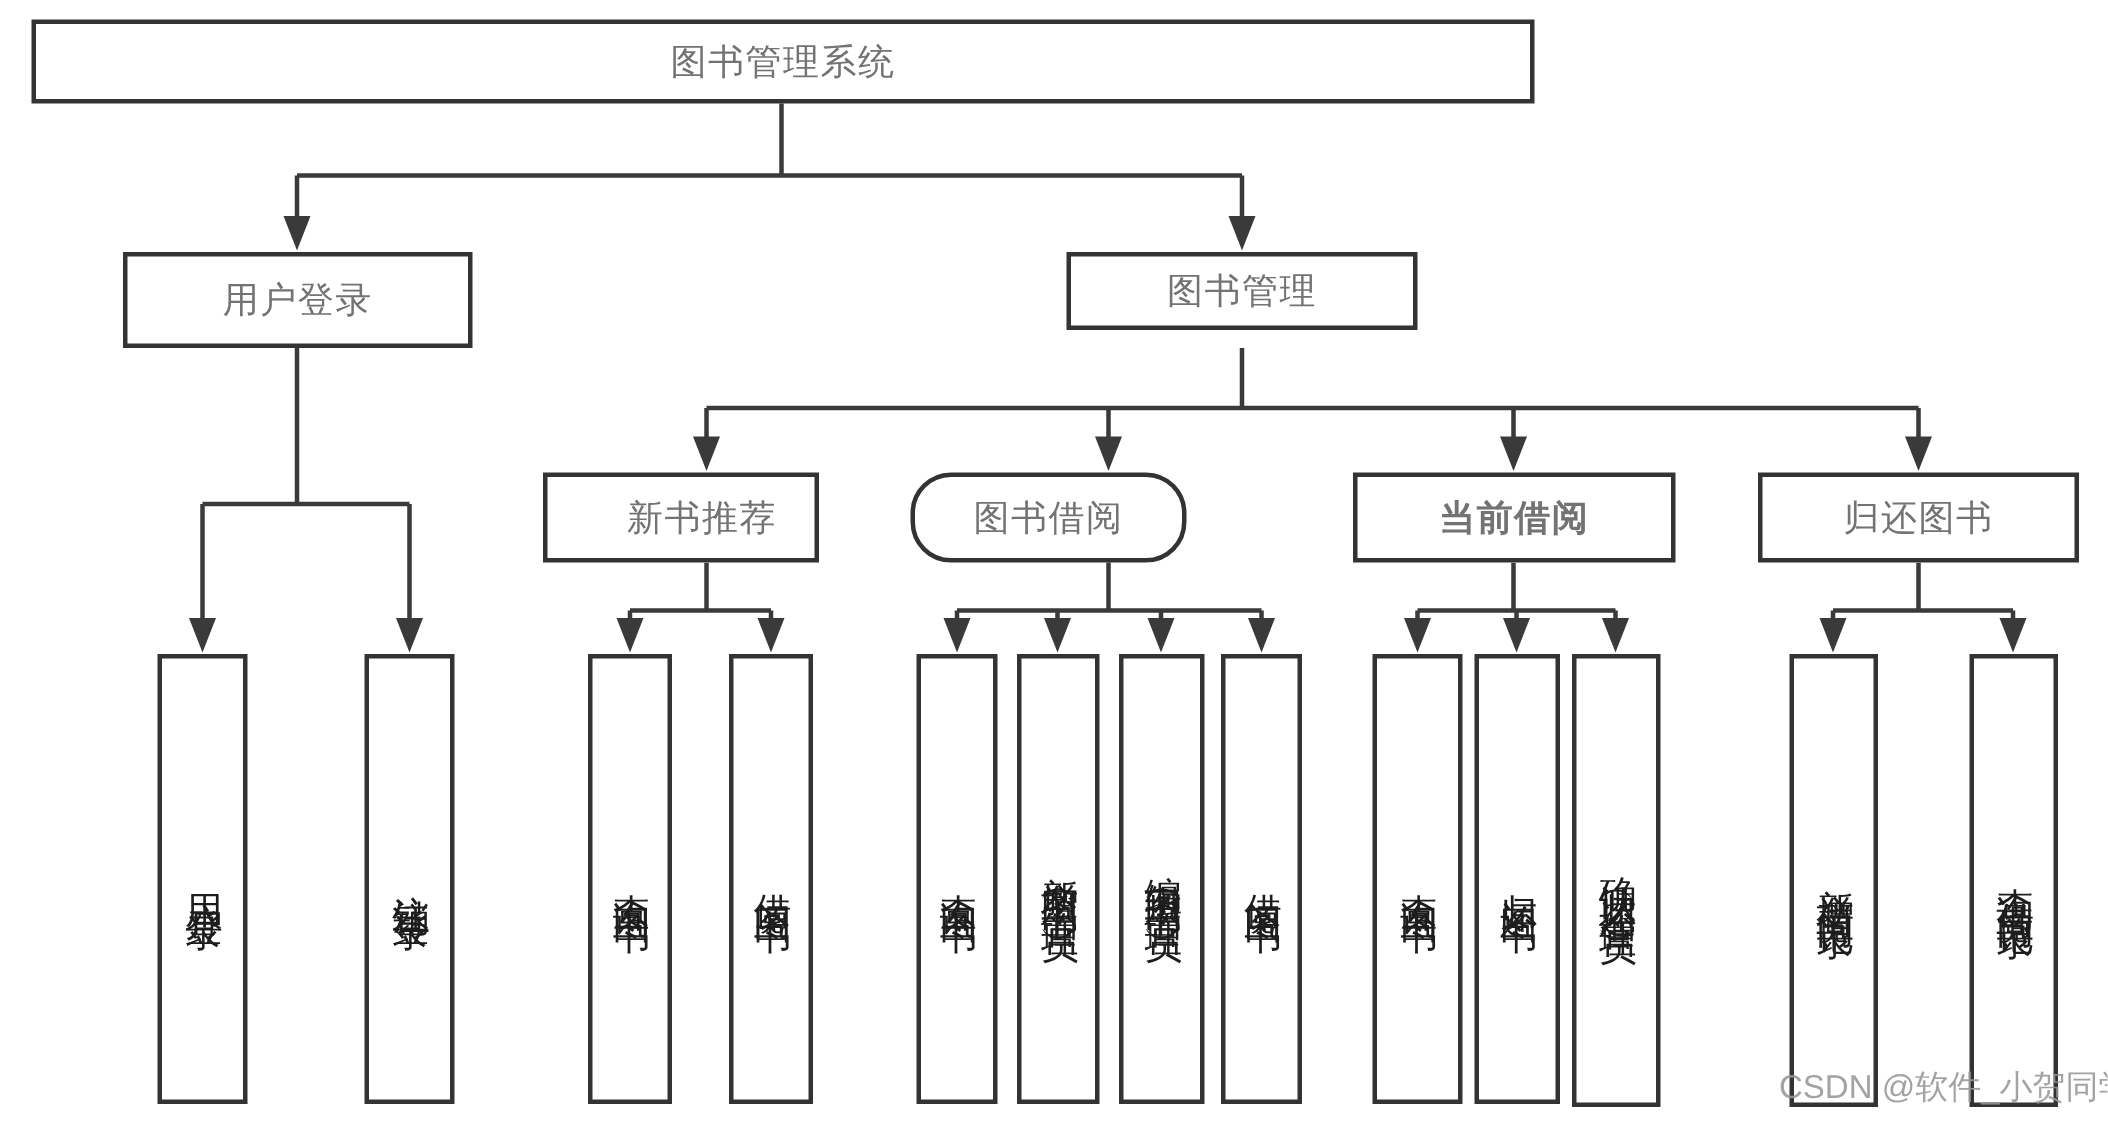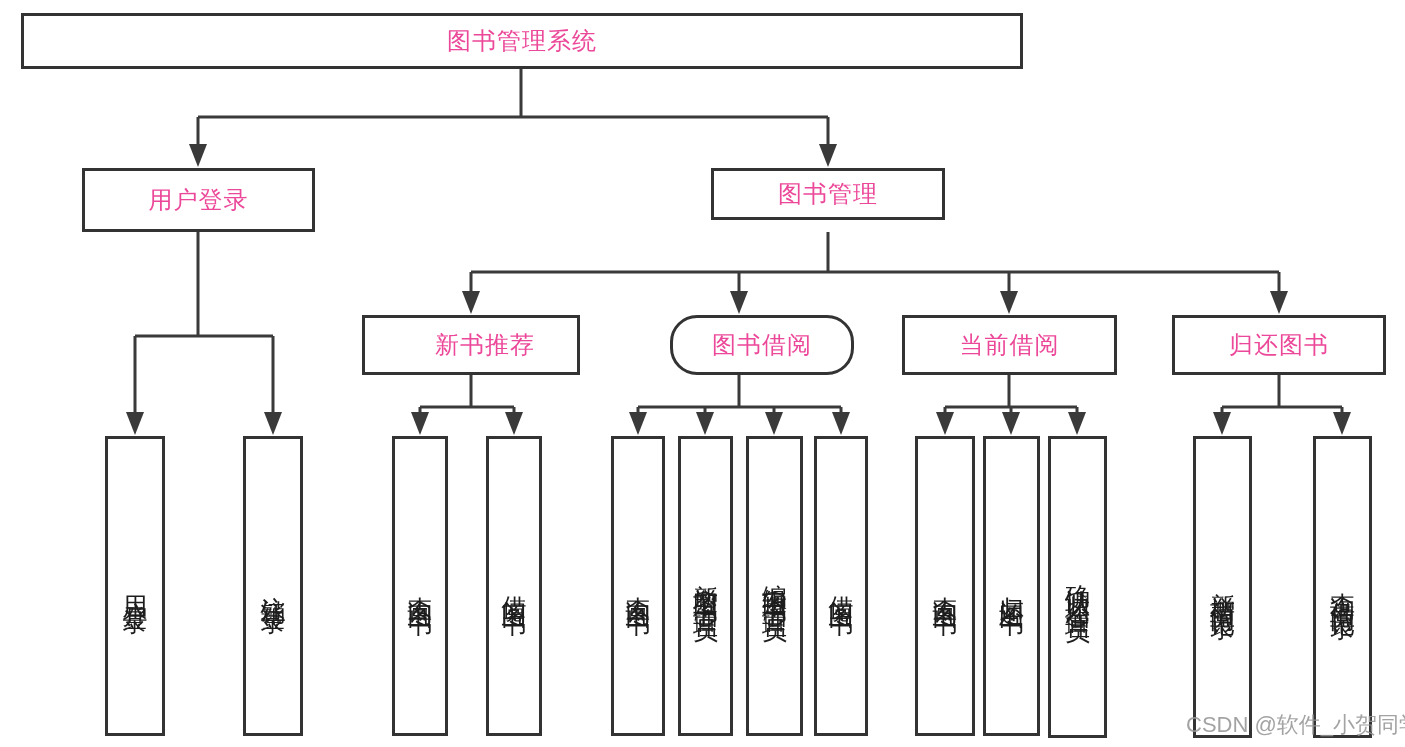--- a/index.html
+++ b/index.html
@@ -8,21 +8,21 @@
     background:#ffffff;
     font-family:"Liberation Sans","DejaVu Sans",sans-serif;
     position:relative; overflow:hidden;
   }
   .stage { position:absolute; left:0; top:0; width:1405px; height:747px; }
   .connector-svg { position:absolute; left:0; top:0; z-index:1; }
   .hnode {
     position:absolute; box-sizing:border-box; z-index:2;
     border:3px solid #333333; background:#ffffff;
     display:flex; align-items:center; justify-content:center;
-    font-size:24px; color:#ec4899; letter-spacing:1px;
+    font-size:24px; color:#737373; letter-spacing:1px;
   }
   .leaf {
     position:absolute; top:436px; height:300px; box-sizing:border-box; z-index:2;
     border:3px solid #333333; background:#ffffff;
     display:flex; align-items:center; justify-content:center;
   }
   .vtext {
     writing-mode:vertical-rl; text-orientation:mixed;
     font-size:25px; letter-spacing:5px; line-height:1;
     color:#1d1d1d; white-space:nowrap;
@@ -81,27 +81,27 @@
     <span>图书管理系统</span>
   </div>
 
   <div class="hnode" style="left:82px; top:168px; width:233px; height:64px;">
     <span>用户登录</span>
   </div>
   <div class="hnode" style="left:711px; top:168px; width:234px; height:52px;">
     <span>图书管理</span>
   </div>
 
-  <div class="hnode" style="left:362px; top:315px; width:218px; height:60px;padding-left:28px;">
+  <div class="hnode" style="left:362px; top:315px; width:184px; height:60px;padding-left:28px;">
     <span>新书推荐</span>
   </div>
-  <div class="hnode" style="left:670px; top:315px; width:184px; height:60px;border-radius:27px;">
+  <div class="hnode" style="left:607px; top:315px; width:184px; height:60px;border-radius:27px;">
     <span>图书借阅</span>
   </div>
-  <div class="hnode" style="left:902px; top:315px; width:215px; height:60px;">
+  <div class="hnode" style="left:902px; top:315px; width:215px; height:60px;font-weight:bold;">
     <span>当前借阅</span>
   </div>
   <div class="hnode" style="left:1172px; top:315px; width:214px; height:60px;">
     <span>归还图书</span>
   </div>
 
   <div class="leaf" style="left:105px; width:60px;">
     <span class="vtext">用户登录</span>
   </div>
   <div class="leaf" style="left:243px; width:60px;">

